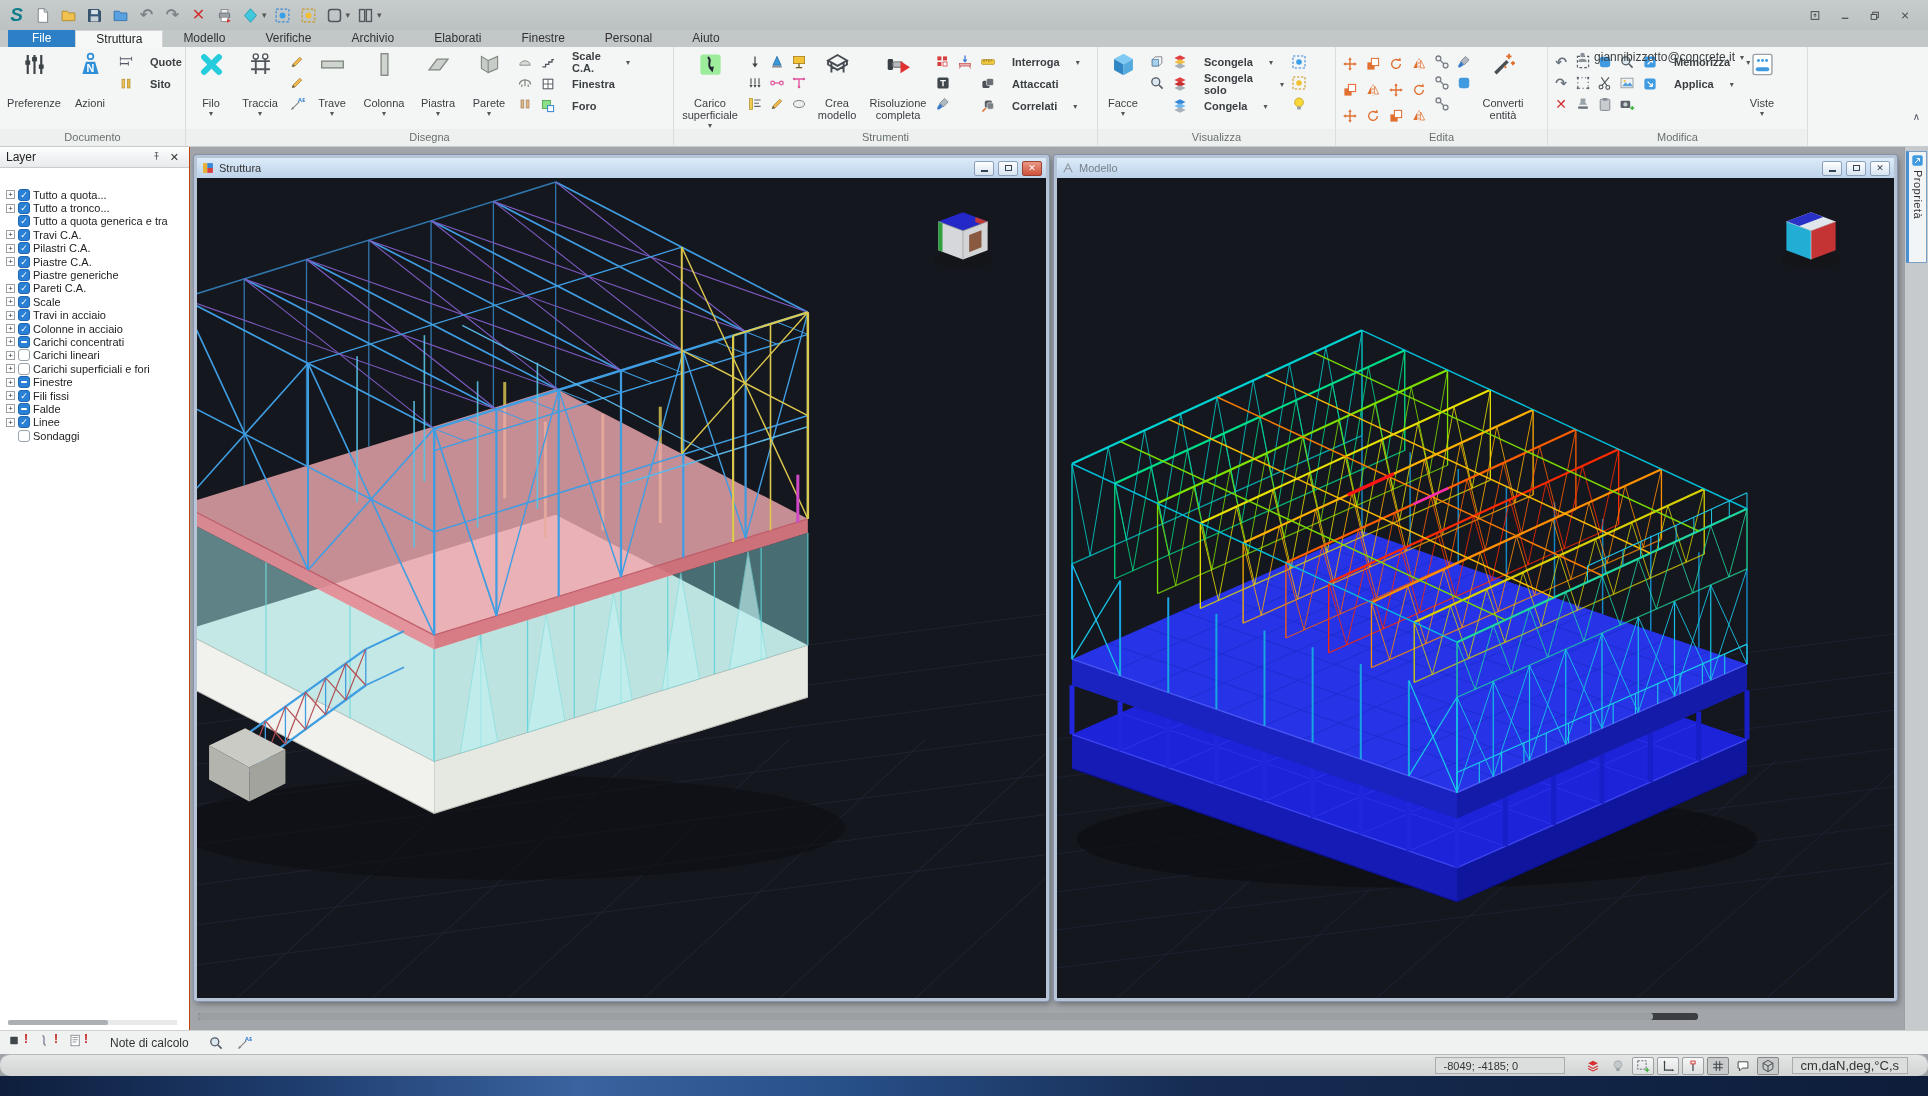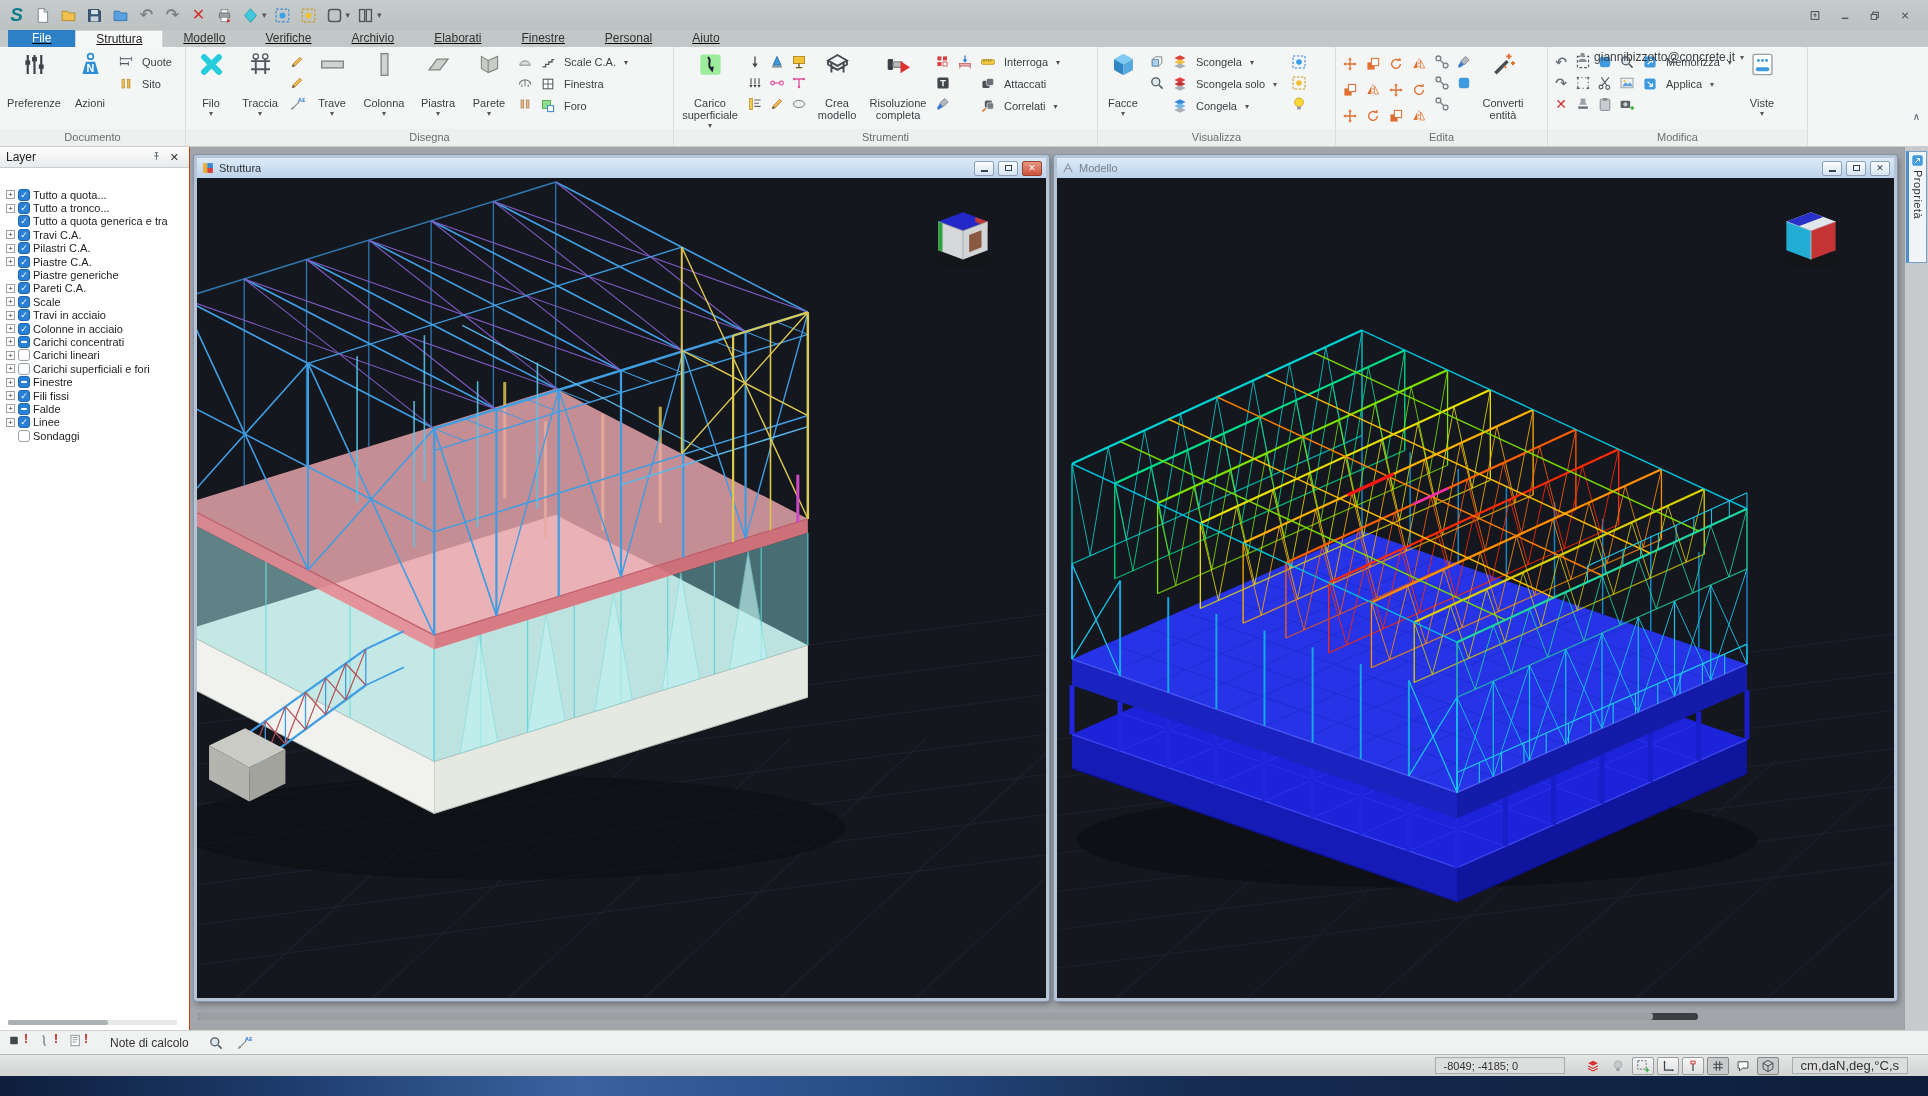--- a/index.html
+++ b/index.html
@@ -15,39 +15,39 @@
   .qtxt{font-size:16px;font-weight:bold;color:#7a8288;line-height:1;}
   .qx{color:#d32f2f;}
   .qlogo{font-size:19px;font-weight:bold;color:#0d7c8c;font-style:italic;}
   .qdd{font-size:9px;color:#555;margin-left:-4px;}
   .ttl{position:absolute;left:0;right:0;text-align:center;font-size:11.5px;color:#4a4f52;pointer-events:none;}
   .wctl{margin-left:auto;display:flex;gap:4px;padding-right:10px;z-index:2;}
   .wbtn{width:26px;height:20px;display:flex;align-items:center;justify-content:center;color:#3a3f42;}
   .wbtn svg{width:12px;height:11px;}
 
   
-  .tabs{height:17px;background:#c2c7c8;display:flex;align-items:flex-end;padding-left:8px;flex:0 0 auto;text-decoration:underline;}
+  .tabs{height:17px;background:#c2c7c8;display:flex;align-items:flex-end;padding-left:8px;flex:0 0 auto;}
   .tab{padding:1px 20px 2px;font-size:12px;color:#333;height:17px;display:flex;align-items:center;}
   .tab.tfile{background:#2e80c6;color:#fff;padding:1px 24px 2px;}
   .tab.tactive{background:#f6f7f7;border:1px solid #d2d4d4;border-bottom:none;color:#222;}
 
   
   .ribbon{height:100px;background:#f4f5f5;display:flex;position:relative;flex:0 0 auto;border-bottom:1px solid #c8cccc;}
   .rgroup{display:flex;flex-direction:column;border-right:1px solid #dcdede;flex:0 0 auto;}
   .rbody{height:82px;display:flex;align-items:stretch;padding:2px 3px;gap:2px;}
   .rname{height:17px;font-size:11px;color:#68706f;text-align:center;line-height:16px;background:#eef0f0;}
   .bb{display:flex;flex-direction:column;align-items:center;justify-content:flex-start;padding:2px 2px 0;border-radius:2px;}
   .bb .bi{width:27px;height:27px;flex:0 0 auto;}
   .bb .bl{font-size:11px;color:#3a3f42;text-align:center;line-height:1.1;margin-top:19px;}
   .dd{font-size:8px;color:#555;line-height:1;margin-top:1px;}
   .sc{display:flex;flex-direction:column;gap:2px;padding-top:3px;}
   .sb{width:20px;height:19px;display:flex;align-items:center;justify-content:center;}
   .sb svg{width:16px;height:16px;}
   .sb.t{font-size:14px;font-weight:bold;color:#68727c;line-height:1;}
-  .lr{height:20px;display:flex;align-items:center;gap:8px;font-size:11px;color:#3a3f42;padding:0 3px;}
+  .lr{height:20px;display:flex;align-items:center;gap:16px;font-size:11px;color:#3a3f42;padding:0 3px;font-weight:bold;}
   .lr svg{width:16px;height:16px;flex:0 0 auto;}
   .egrid{display:grid;grid-template-columns:repeat(4,22px);grid-auto-rows:25px;gap:1px;padding-top:3px;}
   .egrid .sb{width:22px;height:23px;}
   .account{position:absolute;top:3px;right:184px;display:flex;align-items:center;gap:5px;font-size:12px;color:#3a3f42;}
   .account svg{width:13px;height:13px;}
   .collapse{position:absolute;right:8px;bottom:24px;font-size:10px;color:#556;}
 
   
   .main{flex:1;display:flex;min-height:0;background:#a2a6aa;}
 
@@ -100,21 +100,21 @@
   
   .notesbar{height:24px;background:#f0f1f1;border-top:1px solid #d0d2d2;display:flex;align-items:center;gap:6px;padding-left:6px;flex:0 0 auto;}
   .nb{display:flex;align-items:flex-start;gap:1px;width:24px;height:19px;justify-content:center;}
   .nb svg{width:15px;height:15px;}
   .nb b{color:#c22020;font-size:12px;line-height:13px;}
   .nlabel{font-size:12px;color:#333;margin:0 10px 0 14px;}
   .nbtn{width:22px;height:20px;display:flex;align-items:center;justify-content:center;}
   .nbtn svg{width:16px;height:16px;}
 
   
-  .statusbar{height:22px;background:linear-gradient(#e4e5e5,#d2d4d4);border-top:1px solid #b8babc;display:flex;align-items:center;justify-content:flex-end;gap:3px;padding-right:20px;flex:0 0 auto;}
+  .statusbar{height:22px;background:linear-gradient(#e4e5e5,#d2d4d4);border-top:1px solid #b8babc;display:flex;align-items:center;justify-content:flex-end;gap:3px;padding-right:20px;flex:0 0 auto;border-radius:10px;}
   .coords{width:130px;height:17px;border:1px solid #a8acae;background:#dcdede;font-size:11px;color:#333;display:flex;align-items:center;padding-left:8px;margin-right:14px;}
   .stbtn{width:22px;height:18px;display:flex;align-items:center;justify-content:center;}
   .stbtn.box{border:1px solid #9aa0a4;background:linear-gradient(#f6f6f6,#dedfdf);border-radius:2px;}
   .stbtn.pressed{background:#c8cacc;border:1px solid #888;}
   .stbtn svg{width:14px;height:14px;}
   .units{height:17px;border:1px solid #a8acae;background:#dcdede;font-size:13px;color:#333;display:flex;align-items:center;padding:0 8px;margin-left:10px;}
 
   
   .taskbar{height:20px;flex:0 0 auto;background:linear-gradient(90deg,#0e1e3c 0%,#1c3a6a 14%,#3a639f 30%,#274f88 44%,#16ујⅠ);
   }

